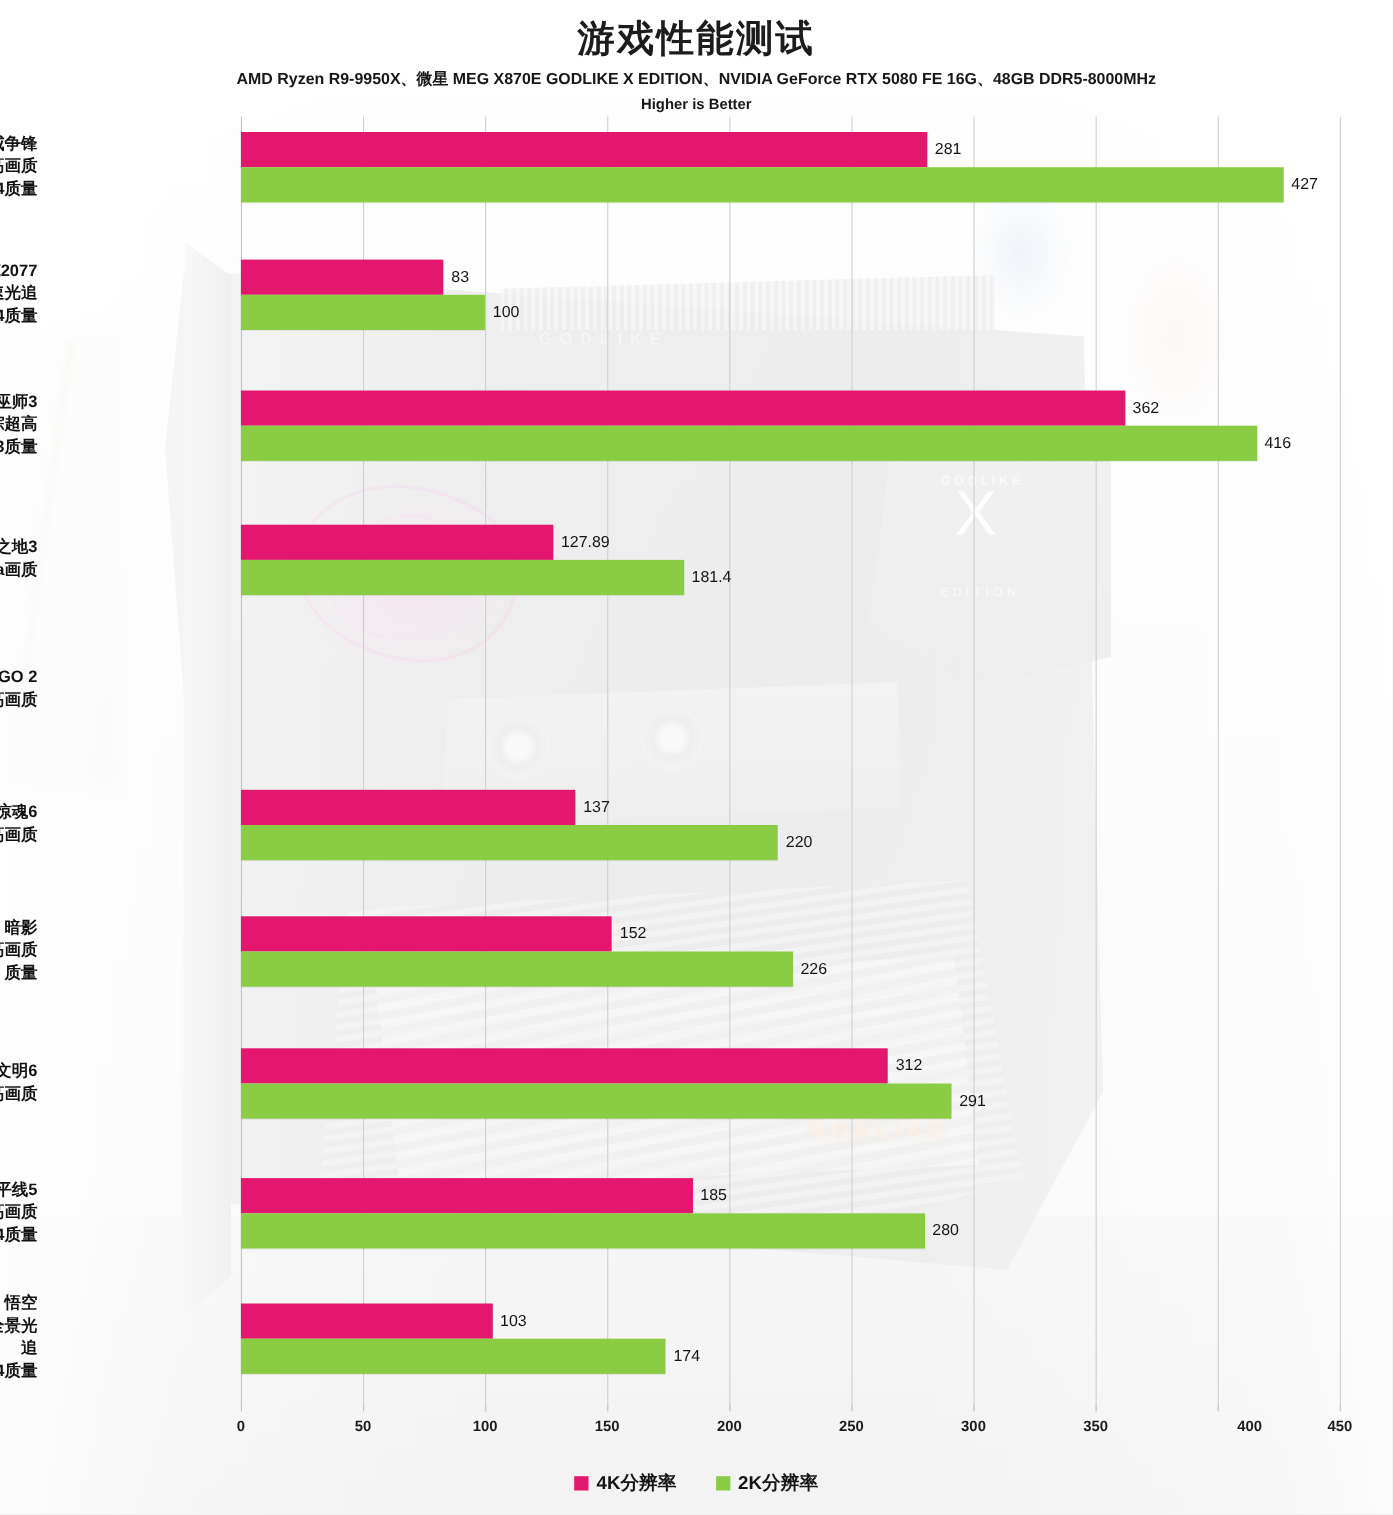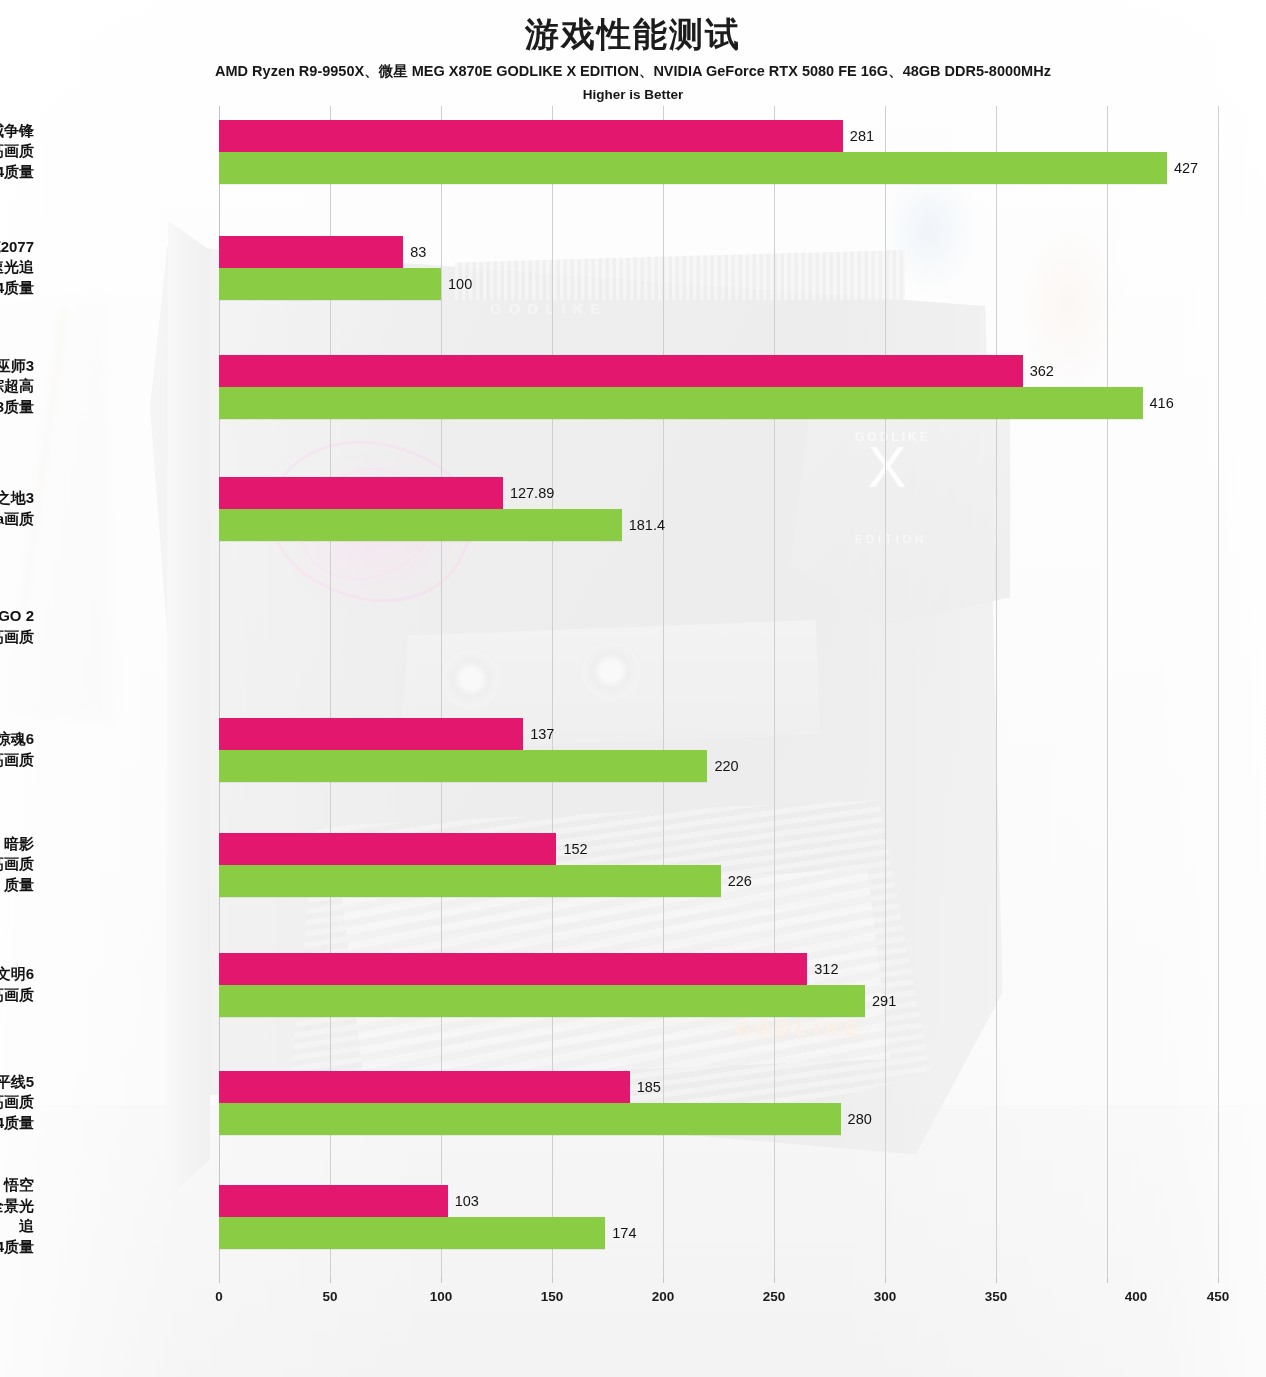--- a/index.html
+++ b/index.html
@@ -403,15 +403,25 @@
           <div>DLSS 4质量</div>
         </div>
         <div class="catlabel" style="top: 1175px;">
           <div>黑神话：悟空</div>
           <div>影视级画质+全景光</div>
           <div>追</div>
           <div>DLSS 4质量</div>
         </div>
       </div>
 
+    <div class="legend">
+        <div class="legend-item">
+          <span class="legend-swatch" style="background: rgb(228, 23, 110);"></span>
+          <span class="legend-text">4K分辨率</span>
+        </div>
+        <div class="legend-item">
+          <span class="legend-swatch" style="background: rgb(139, 204, 69);"></span>
+          <span class="legend-text">2K分辨率</span>
+        </div>
+      </div>
   </div>
 
 </div>
 
 </body></html>

